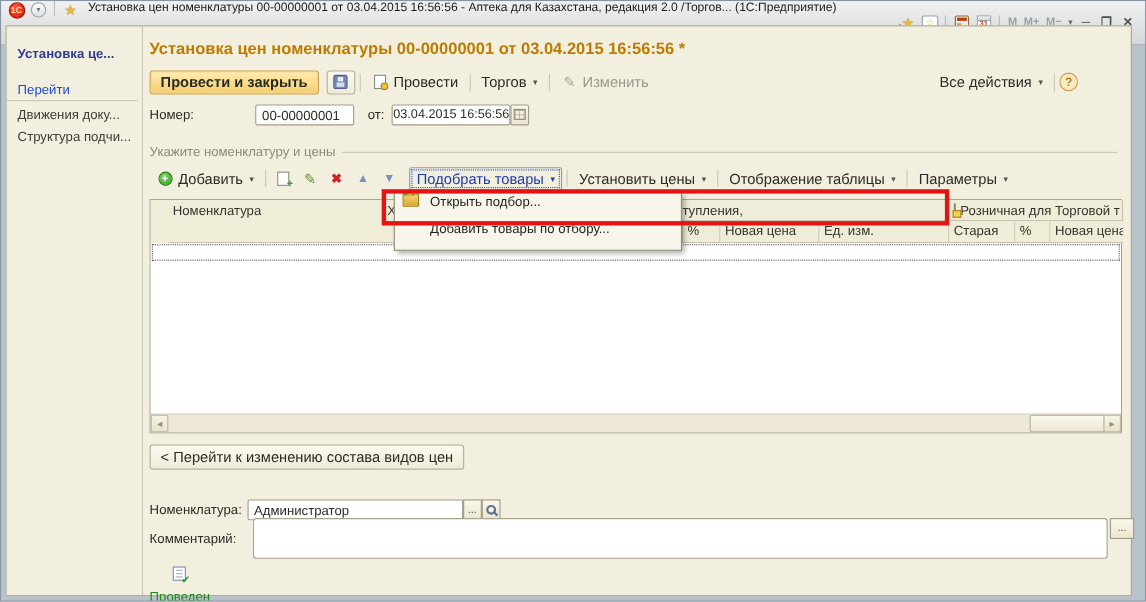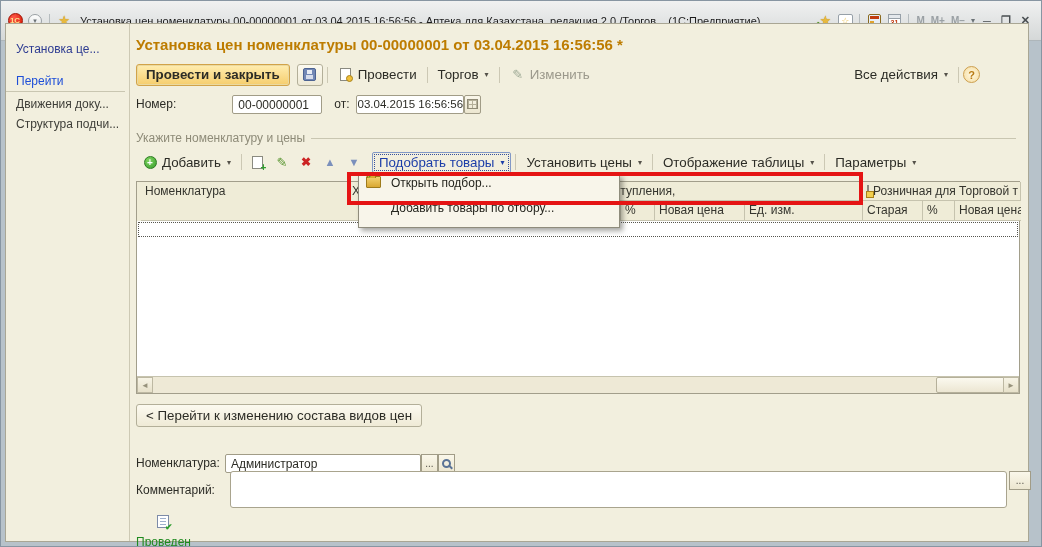--- a/index.html
+++ b/index.html
@@ -2,38 +2,38 @@
 <html><head>
 <meta charset="utf-8">
 <style>
   * { box-sizing: border-box; margin: 0; padding: 0; }
   html,body { width:1042px; height:547px; }
   body { font-family:"Liberation Sans", sans-serif; font-size:12px; color:#2c2c26; }
 
   .window { position:relative; width:1042px; height:547px; background:#b7c2ca; overflow:hidden; border:1px solid #8795a2; }
 
   
-  .titlebar { height:40px; display:flex; align-items:center; background:linear-gradient(#f0f1f1,#d5d8d8); border-bottom:1px solid #aeb6ba; padding:0 6px 0 4px; }
+  .titlebar { height:40px; display:flex; background:linear-gradient(#f0f1f1,#d5d8d8); border-bottom:1px solid #aeb6ba; padding:0 6px 0 4px; }
   .tb-ico { display:inline-flex; align-items:center; justify-content:center; width:18px; height:16px; margin:0 1px; }
   .logo1c { width:15px; height:15px; border-radius:50%; background:radial-gradient(circle at 35% 30%, #ff5a4a, #d41400); color:#ffd careful; color:#ffe08a; font-size:8px; font-weight:bold; display:flex; align-items:center; justify-content:center; border:1px solid #a01000; }
   .chev-circle { width:14px; height:14px; border-radius:50%; border:1px solid #9aa0a4; background:linear-gradient(#fff,#dcdfdf); color:#6b7276; font-size:7px; display:flex; align-items:center; justify-content:center; }
   .tb-star { color:#e8b93e; font-size:13px; line-height:13px; text-shadow:0 0 1px #a97d12; }
   .tb-sep { width:1px; height:14px; background:#b6bcbf; margin:0 4px; }
   .tb-title { flex:1; margin-left:6px; font-size:11px; color:#1c1c1c; white-space:nowrap; overflow:hidden; }
   .tb-right { display:flex; align-items:center; }
   .mem { color:#9aa0a4; font-size:10px; font-weight:bold; margin:0 3px; }
   .winbtn { color:#4a4f52; font-size:11px; font-weight:bold; margin:0 5px; }
   .tb-dd { color:#6b7276; font-size:8px; margin:0 3px; }
 
   
   .content { position:absolute; top:22px; left:4px; right:12px; bottom:4px; background:#f2efde; border:1px solid #a9a694; display:flex; }
 
   
   .sidebar { width:124px; border-right:1px solid #cdc9b4; padding-top:16px; flex:none; }
-  .sb-current { color:#2e3c92; font-weight:normal; padding:2px 4px 2px 10px; margin-bottom:14px; white-space:nowrap; }
+  .sb-current { color:#2e3c92; font-weight:bold; padding:2px 4px 2px 10px; margin-bottom:14px; white-space:nowrap; }
   .sb-section { color:#1d4ed8; padding:2px 4px 3px 10px; border-bottom:1px solid #c9c6b1; margin:0 4px 2px 0; white-space:nowrap; }
   .sb-link { color:#3e3e38; padding:3px 4px 3px 10px; white-space:nowrap; cursor:pointer; }
 
   
   .main { position:relative; flex:1;text-decoration:underline; }
 
   .form-title { position:absolute; left:6px; top:12px; font-size:15px; font-weight:bold; color:#bd7c00; white-space:nowrap; }
 
   
   .cmdbar { position:absolute; left:6px; top:38px; right:8px; height:25px; display:flex; align-items:center; }
@@ -276,21 +276,21 @@
           </button>
         <span class="sep"></span>
         <button class="flatbtn">
             <span>Параметры</span>
             <span class="dd">▾</span>
           </button>
       </div>
 
       <div class="tbl">
         <div class="thead">
-          <div class="th" style="left:4px; top:0; width:211px; height:39px;">Номенклатура</div>
+          <div class="th" style="left:16px; top:0; width:211px; height:39px;">Номенклатура</div>
           <div class="th" style="left:211px; top:0; width:185px; height:39px;">Характеристика</div>
           <div class="th" style="left:396px; top:0; width:330px; height:19px; padding-left:36px;">Цена поступления,</div>
           <div class="th" style="left:726px; top:0; width:158px; height:19px; display:flex; align-items:center; gap:4px;">
               <span class="grid-ic"></span>
               <span>Розничная для Торговой т</span>
             </div>
           <div class="th" style="left:396px; top:19px; width:88px; height:20px;">Старая</div>
           <div class="th" style="left:484px; top:19px; width:34px; height:20px;">%</div>
           <div class="th" style="left:518px; top:19px; width:90px; height:20px;">Новая цена</div>
           <div class="th" style="left:608px; top:19px; width:118px; height:20px;">Ед. изм.</div>

